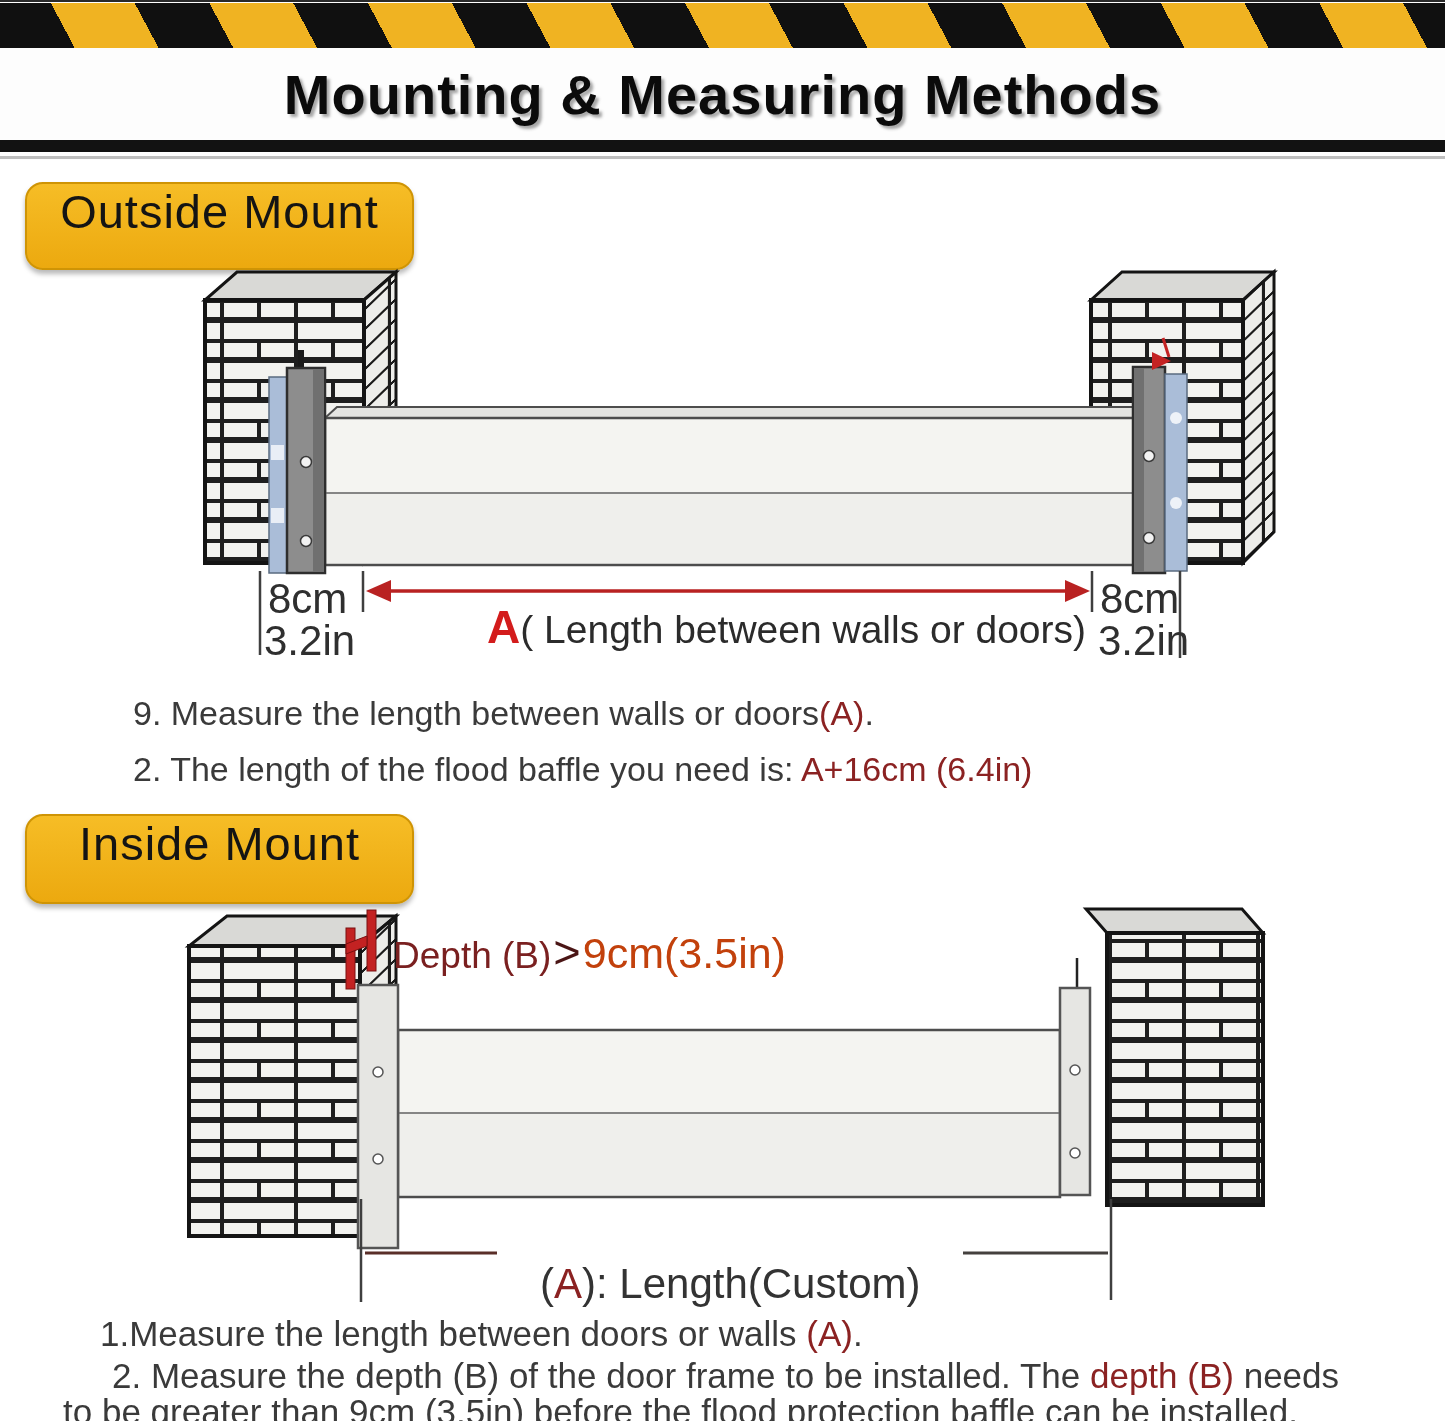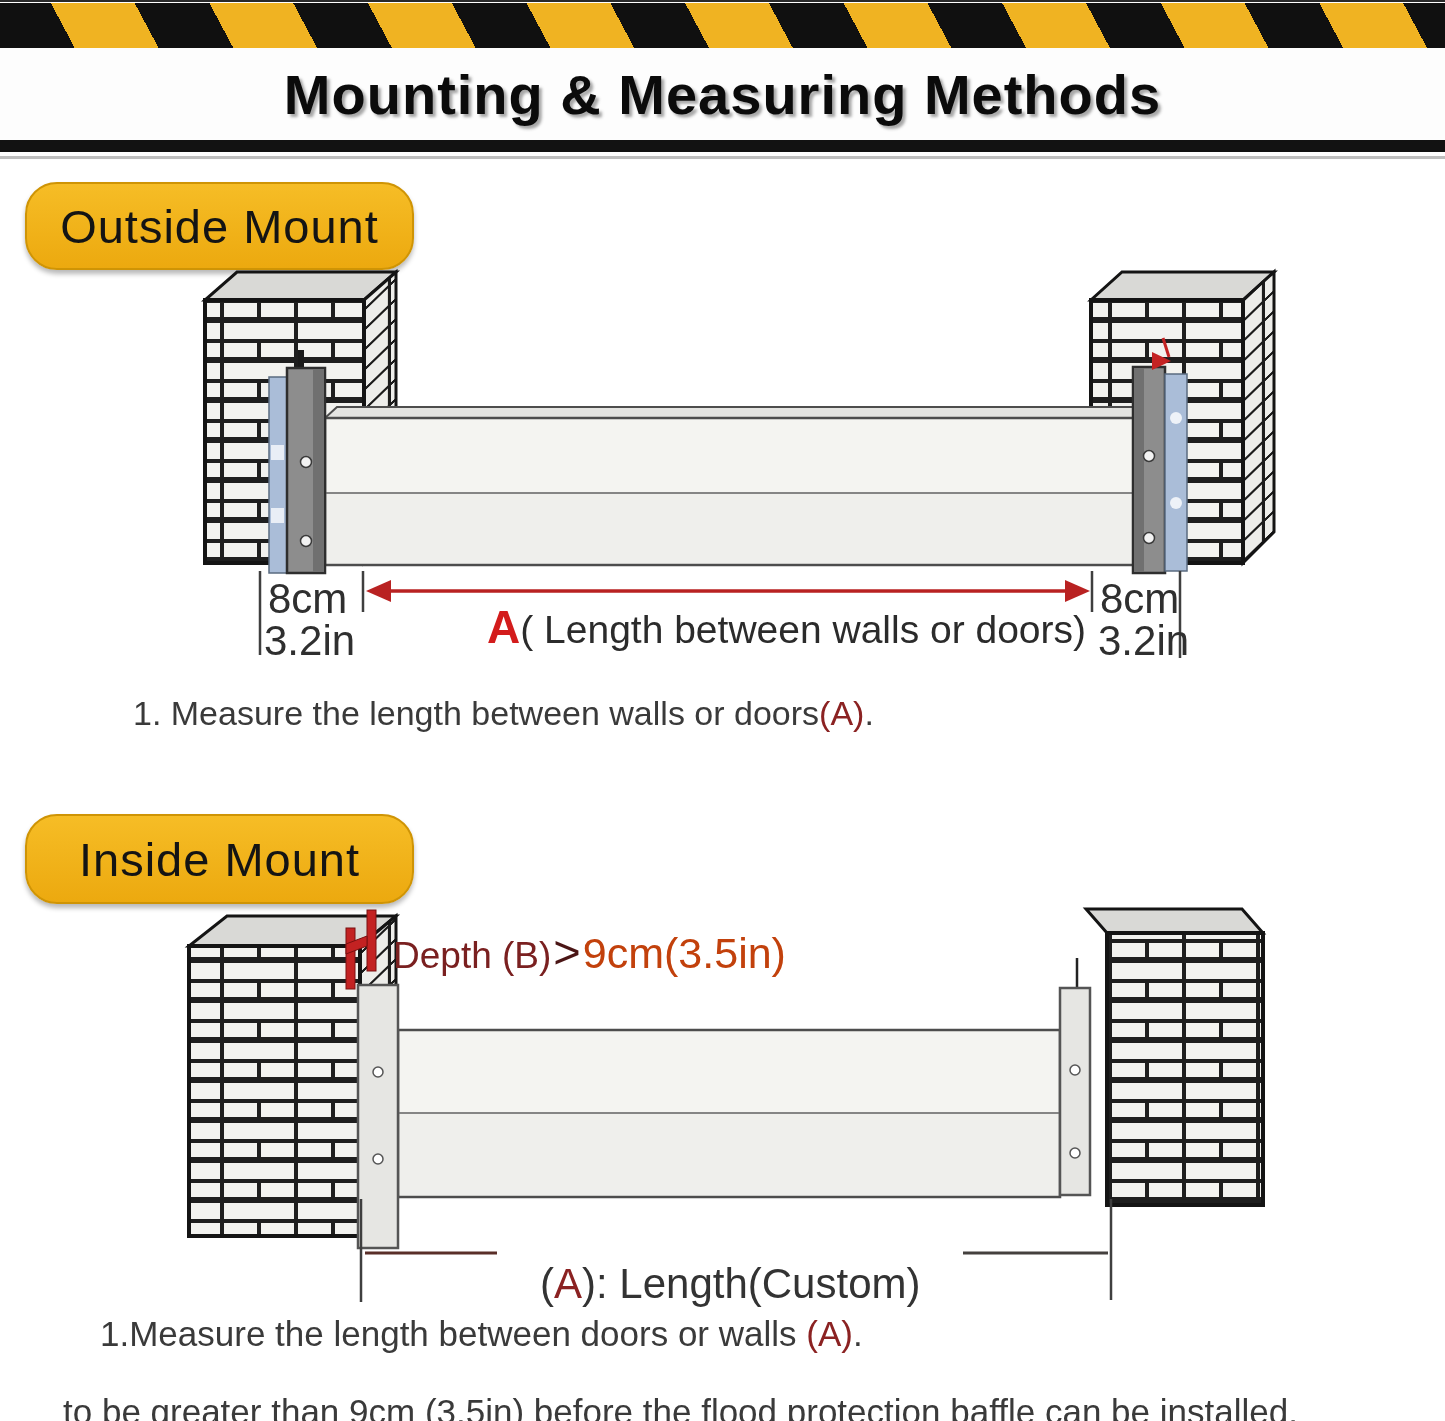--- a/index.html
+++ b/index.html
@@ -12,23 +12,23 @@
   .stripe-band{position:absolute;left:0;top:3px;width:1445px;height:45px;
     background:repeating-linear-gradient(62deg,#101010 0 66px,#f0b322 66px 140px);}
   .title-band{position:absolute;left:0;top:48px;width:1445px;height:92px;background:#fdfdfd;
     display:flex;align-items:center;justify-content:center;}
   .title-band h1{margin:6px;font-size:56px;font-weight:700;color:#0b0b0b;letter-spacing:1px;
     text-shadow:3px 3px 3px rgba(60,60,60,.45);}
   .black-bar{position:absolute;left:0;top:140px;width:1445px;height:12px;background:#121212;}
   .gray-line{position:absolute;left:0;top:156px;width:1445px;height:3px;background:#bfbfbf;}
 
   
-  .badge{position:absolute;left:25px;width:385px;height:84px;border-radius:32px;
+  .badge{position:absolute;left:25px;width:385px;height:84px;border-radius:18px;
     background:linear-gradient(#f6bd26,#eca90f);border:2px solid #cf9405;
-    box-shadow:0 4px 5px rgba(0,0,0,.28);display:flex;align-items:center;justify-content:center;
+    box-shadow:0 4px 5px rgba(0,0,0,.28);display:flex;align-items:flex-start;justify-content:center;
     font-size:47px;color:#141414;letter-spacing:1px;}
   #badge-outside{top:182px;}
   #badge-inside{top:806px;height:86px;margin-top:8px;}
 
   
   .meas{font-size:42px;color:#2f2f2f;}
   .step{font-size:34px;color:#3a3a3a;}
   .step-b{font-size:35px;color:#3a3a3a;}
   .dkred{color:#8b2222;}
   .brightred{color:#d31c1c;font-weight:700;}
@@ -143,21 +143,24 @@
   <span class="abs meas" style="left:268px;top:575px">8cm</span>
   <span class="abs meas" style="left:264px;top:617px">3.2in</span>
   <span class="abs meas" style="left:1100px;top:575px">8cm</span>
   <span class="abs meas" style="left:1098px;top:617px">3.2in</span>
   <div class="abs span-label" style="left:487px;top:600px">
     <span class="a brightred">A</span>
     <span class="rest">( Length between walls or doors)</span>
   </div>
 
   <div class="abs step" style="left:133px;top:694px">
-    <span>1. Measure the length between walls or doors</span><span class="dkred">(A)</span><span>.</span>
+    <span>9. Measure the length between walls or doors</span><span class="dkred">(A)</span><span>.</span>
+  </div>
+  <div class="abs step" style="left:133px;top:750px">
+    <span>2. The length of the flood baffle you need is: </span><span class="dkred">A+16cm (6.4in)</span>
   </div>
 
   <svg width="1445" height="430" viewBox="0 890 1445 430" style="top:890px">
 
     <g>
       <polygon points="189,946 360,946 396,916 227,916" fill="#d9d9d6" stroke="#141414" stroke-width="3"></polygon>
       <polygon points="360,946 396,916 396,1206 360,1236" fill="url(#sideb)" stroke="#141414" stroke-width="3"></polygon>
       <rect x="189" y="946" width="171" height="290" fill="url(#brick)" stroke="#141414" stroke-width="4"></rect>
     </g>
 
@@ -204,17 +207,20 @@
     <span class="gt">&gt;</span>
     <span class="p2">9cm(3.5in)</span>
   </div>
   <div class="abs alabel" style="left:540px;top:1228px">
     <span>(</span><span class="dkred">A</span><span>): Length(Custom)</span>
   </div>
 
   <div class="abs step-b" style="left:100px;top:1314px">
     <span>1.Measure the length between doors or walls </span><span class="dkred">(A)</span><span>.</span>
   </div>
+  <div class="abs step-b" style="left:112px;top:1356px">
+    <span>2. Measure the depth (B) of the door frame to be installed. The </span><span class="dkred">depth (B)</span><span> needs</span>
+  </div>
   <div class="abs step-b" style="left:63px;top:1392px">
     <span>to be greater than 9cm (3.5in) before the flood protection baffle can be installed.</span>
   </div>
 
 </div>
 
 </body></html>

